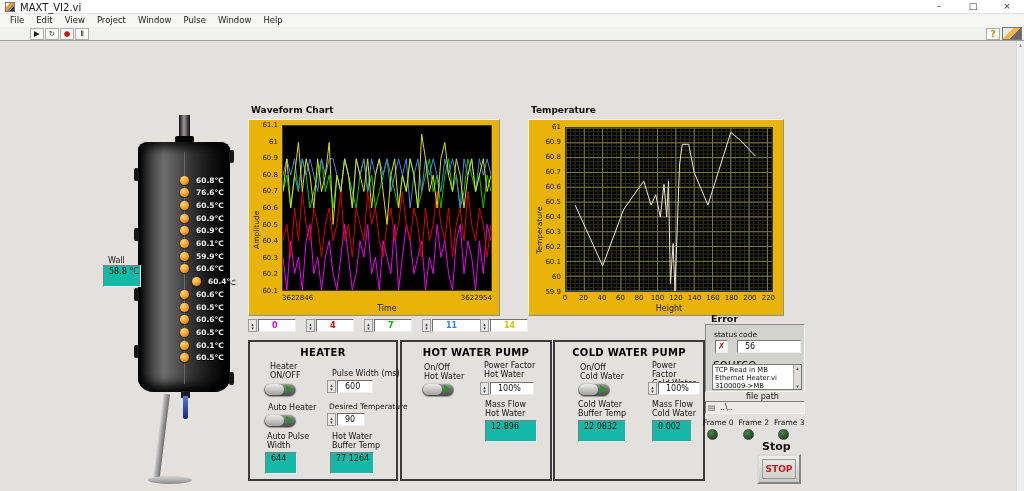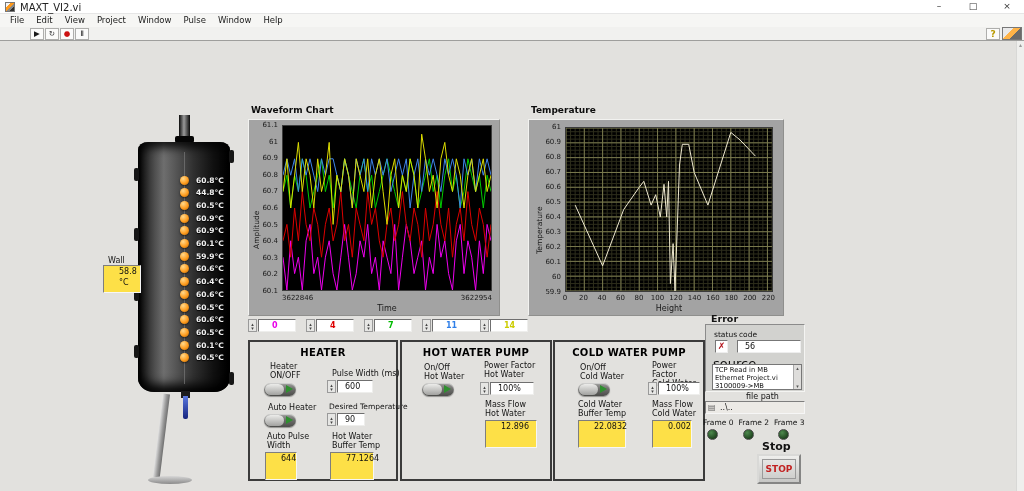--- a/index.html
+++ b/index.html
@@ -19,22 +19,22 @@
   .help{color:#b99a00;font-weight:bold;font-size:9px}
   .logo{position:absolute;right:2px;top:0;width:20px;height:13px;border:1px solid #777;
     background:linear-gradient(135deg,#e9e9e9 35%,#ffb347 35%,#ffb347 60%,#6a6a6a 60%)}
   .vscroll{position:absolute;right:0;top:41px;width:8px;height:450px;background:#efefed;border-left:1px solid #d8d8d6}
   .scrollarrow{display:block;font-size:6px;color:#999;text-align:center;line-height:8px}
 
   
   .lbl{position:absolute;font-size:8px;color:#141414;white-space:nowrap}
   .pre{white-space:pre-line}
   .bold{font-weight:bold}
-  .indicator{position:absolute;height:28px;background:#fde047;border:1px solid;border-color:#7e7e7e #f6f6f6 #f6f6f6 #7e7e7e;
-    font-size:8px;line-height:11px;padding-left:15px;color:#111}
+  .indicator{position:absolute;height:22px;background:#14b8a6;border:1px solid;border-color:#7e7e7e #f6f6f6 #f6f6f6 #7e7e7e;
+    font-size:8px;line-height:11px;padding-left:5px;color:#111}
   .numctl{position:absolute;height:14px}
   .spin{position:absolute;left:0;top:0;width:9px;height:13px;border:1px solid #9a9a9a;background:#e6e6e4;
     display:flex;flex-direction:column;align-items:center;justify-content:center}
   .spin i{font-style:normal;font-size:5px;line-height:4px;color:#444}
   .numbox{position:absolute;left:10px;top:0;width:38px;height:13px;background:#fff;border:1px solid;
     border-color:#6f6f6f #eeeeec #eeeeec #6f6f6f;font-size:8px;line-height:11px;padding-left:7px}
   .selector{position:absolute;top:0;height:14px}
   .selbox{padding-left:13px;font-weight:bold}
   .switch{position:absolute;width:32px;height:13px;border-radius:7px;background:linear-gradient(#a2a2a0,#6f6f6d 45%,#4c4c4a);
     box-shadow:inset 0 1px 1px rgba(255,255,255,.55),0 1px 1px rgba(0,0,0,.35)}
@@ -54,21 +54,21 @@
   .sensor{position:absolute;left:0;display:flex;align-items:center;height:10px}
   .led{width:9px;height:9px;border-radius:50%;background:radial-gradient(circle at 35% 30%,#ffd98c,#ff9d1f 55%,#aa5c00);flex:0 0 auto;box-shadow:0 1px 2px rgba(0,0,0,.6)}
   .stemp{font-size:7.5px;font-weight:bold;color:#f2f2f2;margin-left:7px;text-shadow:0 1px 1px #000;white-space:nowrap}
   .probetop{position:absolute;left:181px;top:391px;width:9px;height:7px;background:#1c1c1c}
   .probe{position:absolute;left:183px;top:396px;width:5px;height:23px;background:linear-gradient(#5a78e0,#16247e);border-radius:0 0 2px 2px}
   .leg{position:absolute;left:163px;top:394px;width:7px;height:84px;background:linear-gradient(90deg,#e0e0e0,#9a9a9a 55%,#6e6e6e);transform:rotate(7deg);transform-origin:top center}
   .base{position:absolute;left:148px;top:476px;width:44px;height:8px;background:linear-gradient(#d6d6d6,#8a8a8a);border-radius:50%}
 
   
   .chart-title{position:absolute;font-size:9px;font-weight:bold;color:#0d0d0d}
-  .chart{position:absolute;background:#a3a3a3;border:1px solid;border-color:#f2f2f0 #8f8f8d #8f8f8d #f2f2f0}
+  .chart{position:absolute;background:#eab308;border:1px solid;border-color:#f2f2f0 #8f8f8d #8f8f8d #f2f2f0}
   .plot{position:absolute;background:#000;border:1px solid #3c3c3c}
   .yticks{position:absolute}
   .ytick{position:absolute;right:2px;transform:translateY(-50%);font-size:7px;color:#1a1a1a;white-space:nowrap}
   .vlabel{position:absolute;writing-mode:vertical-rl;transform:rotate(180deg);font-size:7.5px;color:#1a1a1a;text-align:center}
   .xtick{position:absolute;font-size:7px;color:#1a1a1a}
   .xticks{position:absolute}
   .xtk{position:absolute;top:0;transform:translateX(-50%);font-size:7px;color:#1a1a1a}
   .xlabel{position:absolute;text-align:center;font-size:8px;color:#1a1a1a}
 
   
@@ -133,21 +133,21 @@
 <span class="tab" style="left:134px;top:345px"></span>
 <span class="tab" style="left:229px;top:150px"></span>
 <span class="tab" style="left:229px;top:372px"></span>
 <div class="tank-sensors">
     <div class="sensor" style="top: 0px;">
       <span class="led"></span>
       <span class="stemp">60.8°C</span>
     </div>
     <div class="sensor" style="top: 12.7px;">
       <span class="led"></span>
-      <span class="stemp">44.8°C</span>
+      <span class="stemp">76.6°C</span>
     </div>
     <div class="sensor" style="top: 25.4px;">
       <span class="led"></span>
       <span class="stemp">60.5°C</span>
     </div>
     <div class="sensor" style="top: 38.1px;">
       <span class="led"></span>
       <span class="stemp">60.9°C</span>
     </div>
     <div class="sensor" style="top: 50.8px;">
@@ -159,21 +159,21 @@
       <span class="stemp">60.1°C</span>
     </div>
     <div class="sensor" style="top: 76.2px;">
       <span class="led"></span>
       <span class="stemp">59.9°C</span>
     </div>
     <div class="sensor" style="top: 88.9px;">
       <span class="led"></span>
       <span class="stemp">60.6°C</span>
     </div>
-    <div class="sensor" style="top: 101.6px;">
+    <div class="sensor" style="top: 101.6px; margin-left: 12px;">
       <span class="led"></span>
       <span class="stemp">60.4°C</span>
     </div>
     <div class="sensor" style="top: 114.3px;">
       <span class="led"></span>
       <span class="stemp">60.6°C</span>
     </div>
     <div class="sensor" style="top: 127px;">
       <span class="led"></span>
       <span class="stemp">60.5°C</span>
@@ -507,21 +507,21 @@
 <div class="lbl bold" style="left:711px;top:313px;font-size:9.5px">Error</div>
 <div class="errbox">
   <div class="lbl" style="left:8px;top:5px;font-size:7.5px">status</div>
   <div class="lbl" style="left:33px;top:5px;font-size:7.5px">code</div>
   <div class="statbox">✗</div>
   <div class="codebox">56</div>
   <div class="lbl" style="left:7px;top:31px;font-size:13px">source</div>
   <div class="srcbox">
     <div class="srctext">
         <div>TCP Read in MB</div>
-        <div>Ethernet Project.vi</div>
+        <div>Ethernet Heater.vi</div>
         <div>3100009-&gt;MB</div>
       </div>
     <div class="srcscroll">
         <span>▴</span>
         <span class="dn">▾</span>
       </div>
   </div>
 </div>
 
 <div class="lbl" style="left:746px;top:392px">file path</div>

